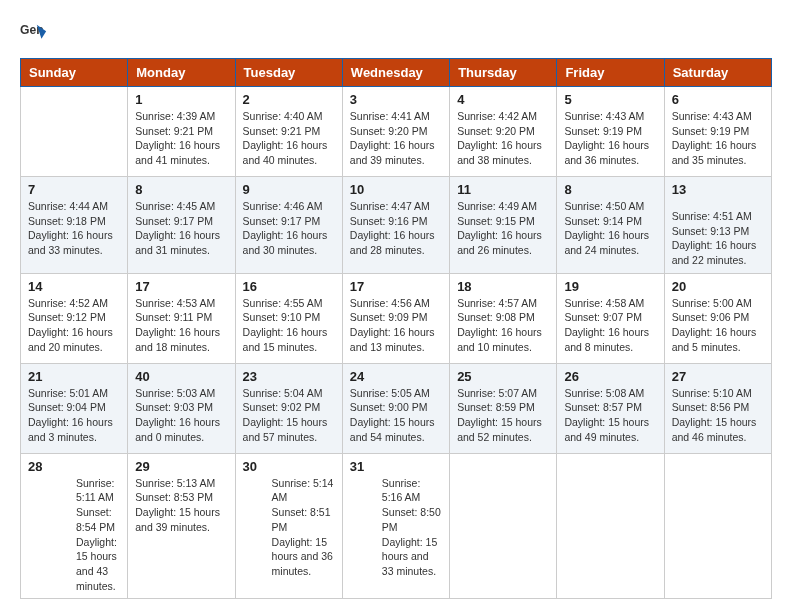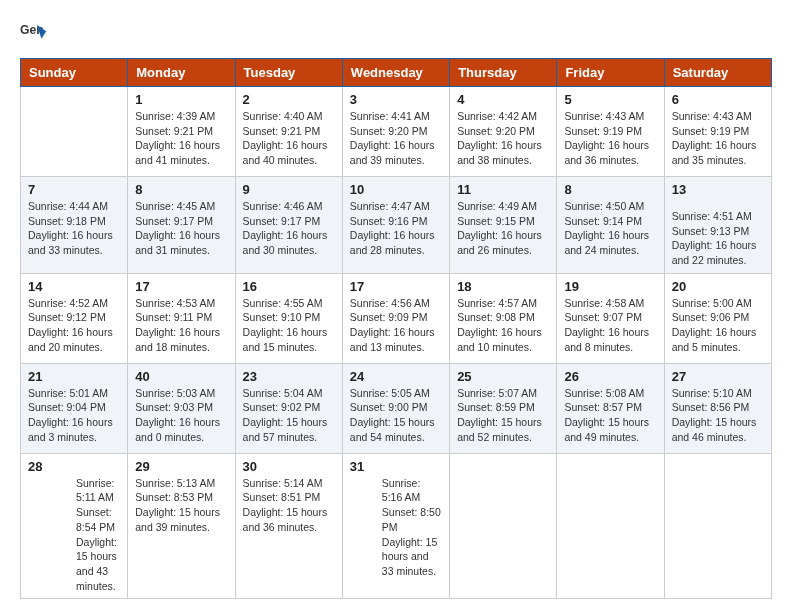--- a/index.html
+++ b/index.html
@@ -292,21 +292,21 @@
 Daylight: 15 hours and 43 minutes.</div>
         </td>
         <td>
           <div class="day-number">29</div>
           <div class="day-info" style="white-space: pre-line;">Sunrise: 5:13 AM
 Sunset: 8:53 PM
 Daylight: 15 hours and 39 minutes.</div>
         </td>
         <td>
           <div class="day-number">30</div>
-          <div class="day-info" style="white-space: pre-line;">Sunrise: 5:14 AM
+          <div class="day-info" style="white-space: pre-line; margin-left: 29px;">Sunrise: 5:14 AM
 Sunset: 8:51 PM
 Daylight: 15 hours and 36 minutes.</div>
         </td>
         <td>
           <div class="day-number">31</div>
           <div class="day-info" style="white-space: pre-line; margin-left: 32px;">Sunrise: 5:16 AM
 Sunset: 8:50 PM
 Daylight: 15 hours and 33 minutes.</div>
         </td>
         <td class="empty-cell"></td>

